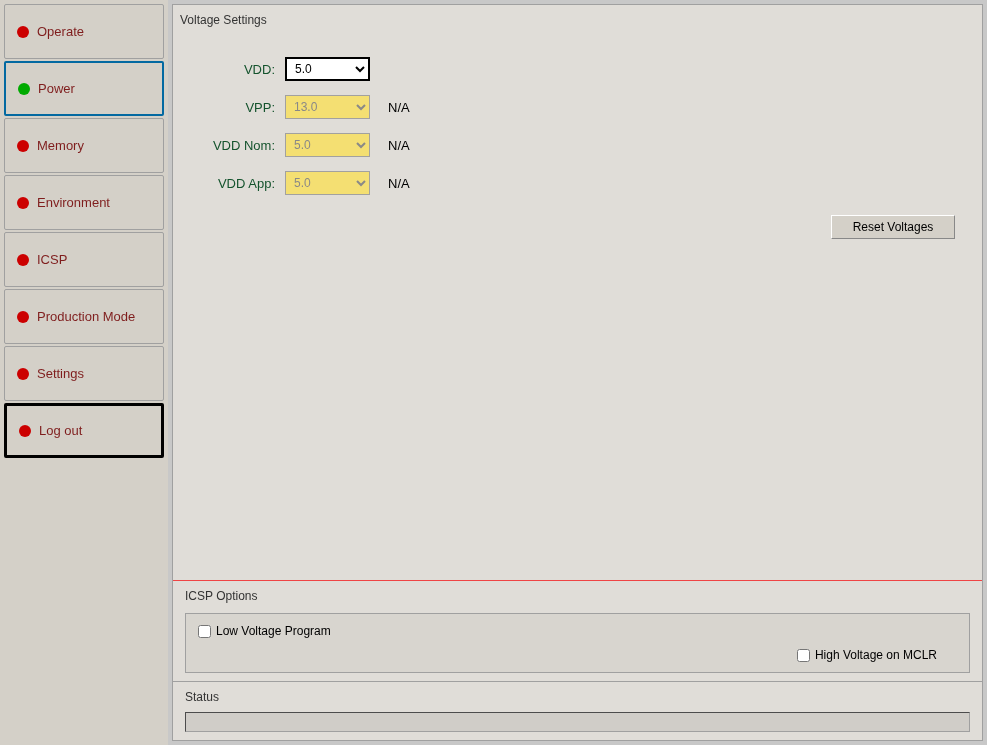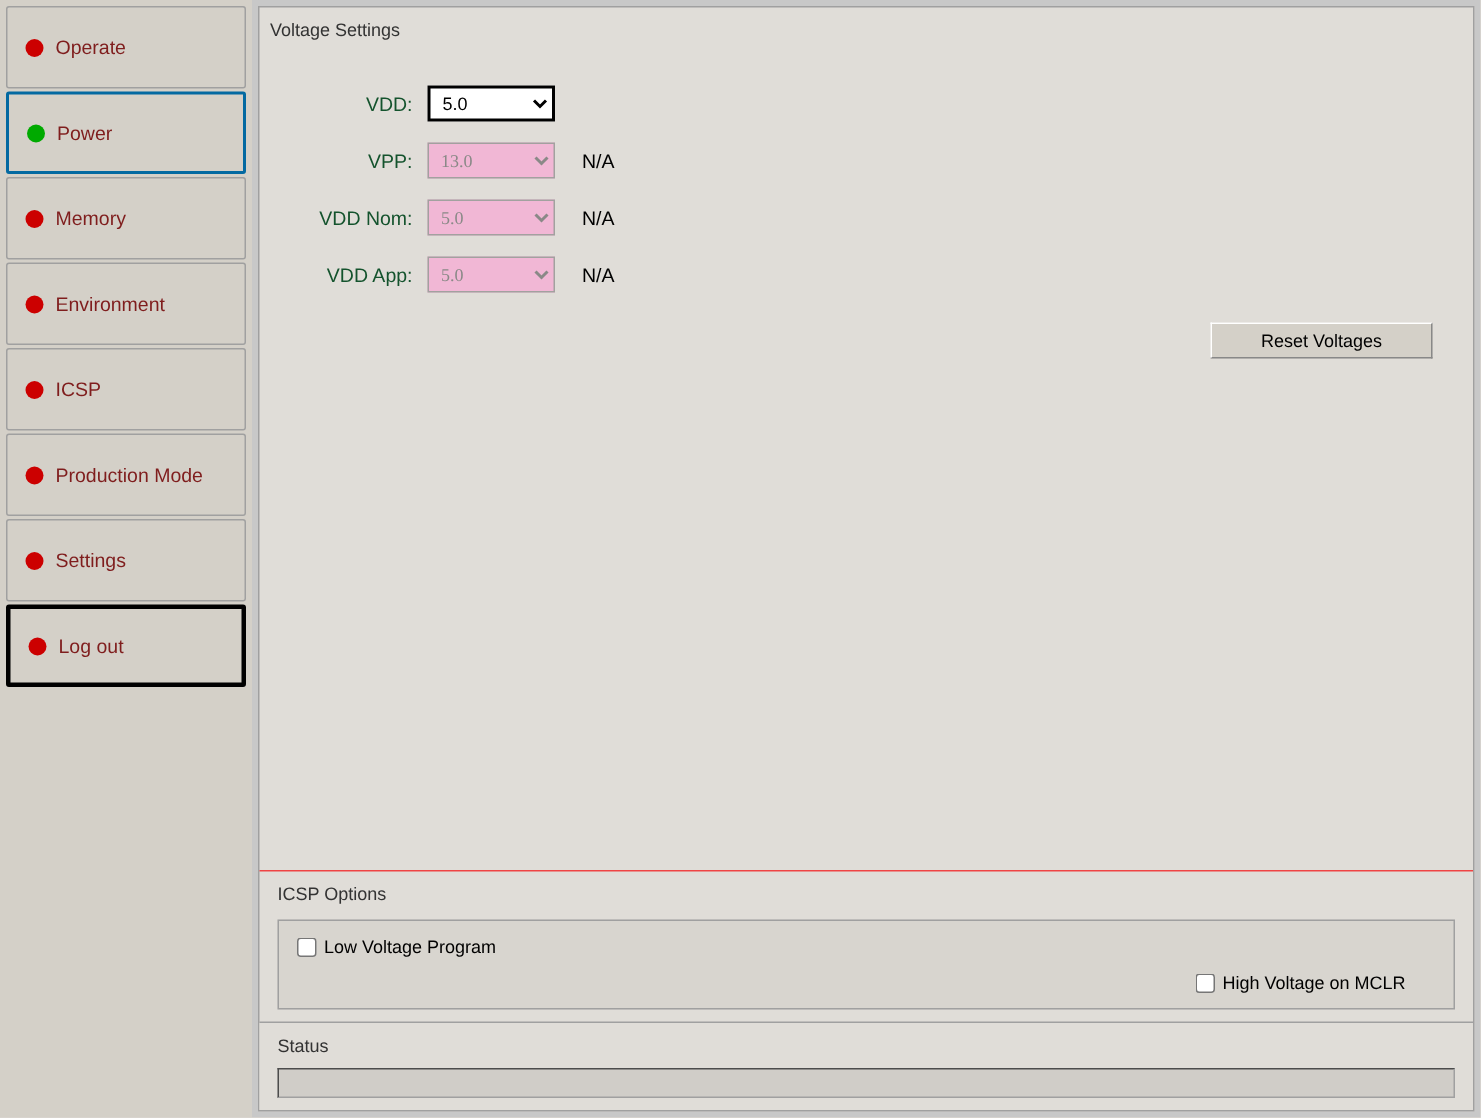--- a/index.html
+++ b/index.html
@@ -124,40 +124,39 @@
       cursor: pointer;
       appearance: auto;
     }
 
     .voltage-select.vdd-active {
       border: 2px solid #000;
       background: #fff;
     }
 
     .voltage-select:disabled {
-      background: #f9a8d4;
+      background: #fde047;
       color: #666;
-      font-family: Liberation Serif, serif;
     }
 
     .na-text {
       font-size: 13px;
       color: #000;
       margin-left: 8px;
     }
 
     .reset-btn {
       background: #d4d0c8;
       border: 1px solid #888;
       border-top-color: #fff;
       border-left-color: #fff;
       padding: 4px 12px;
       font-size: 12px;
       cursor: pointer;
-      width: 148px;
+      width: 124px;
     }
 
     
     .icsp-section {
       padding: 8px 12px;
       border-bottom: 1px solid #a0a0a0;
     }
 
     .icsp-title {
       font-size: 12px;

